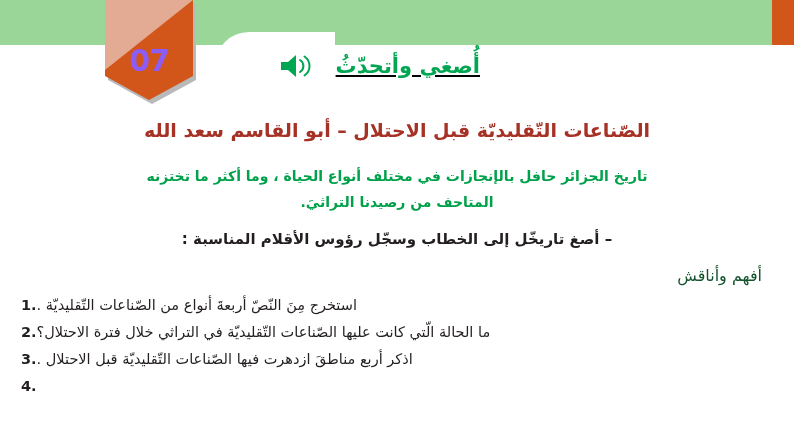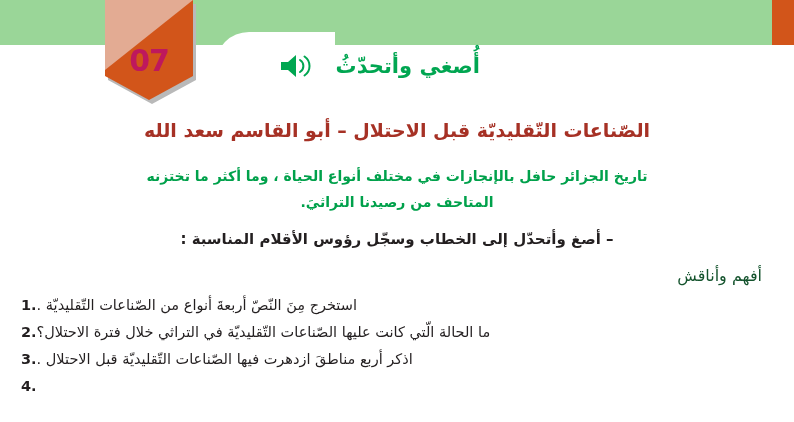--- a/index.html
+++ b/index.html
@@ -78,37 +78,38 @@
   }
   .badge-num {
     position: absolute;
     left: 0; top: 0;
     width: 88px; height: 100px;
     display: flex;
     align-items: flex-end;
     justify-content: center;
     padding-bottom: 22px;
     box-sizing: border-box;
-    color: #be185d;
+    color: #8b5cf6;
     font-size: 30px;
     font-weight: bold;
     letter-spacing: -1px;
     direction: ltr;
   }
 
   
   .section-head {
     position: absolute;
     left: 290px; top: 44px;
     width: 190px; height: 44px;
     display: flex;
     flex-direction: row;
     align-items: center;
     justify-content: flex-start;
     gap: 23px;
+    text-decoration: underline;
   }
   .section-head .label {
     color: #00a651;
     font-size: 21px;
     font-weight: bold;
     white-space: nowrap;
     line-height: 1;
   }
   .speaker-icon { width: 34px; height: 28px; display: block; flex: none; }
 
@@ -213,21 +214,21 @@
 
 <div class="doc">
 
   <div class="title">الصّناعات التّقليديّة  قبل الاحتلال – أبو القاسم سعد الله</div>
 
   <div class="intro">
     <span>تاريخ الجزائر حافل بالإنجازات في مختلف أنواع الحياة ، وما أكثر ما تختزنه</span>
     <span class="line2">المتاحف من رصيدنا التراثيَ.</span>
   </div>
 
-  <div class="instruction">– أصغ وأتحدّل إلى الخطاب وسجّل رؤوس الأقلام المناسبة :</div>
+  <div class="instruction">– أصغ تاريخّل إلى الخطاب وسجّل رؤوس الأقلام المناسبة :</div>
 
   <div class="subhead">أفهم وأناقش</div>
 
   <ul class="qlist">
     <li>
       <span class="qnum">1.</span>
       <span class="qtext">استخرج مِنَ النّصّ أربعةَ أنواع من الصّناعات التّقليديّة .</span>
     </li>
     <li>
       <span class="qnum">2.</span>

